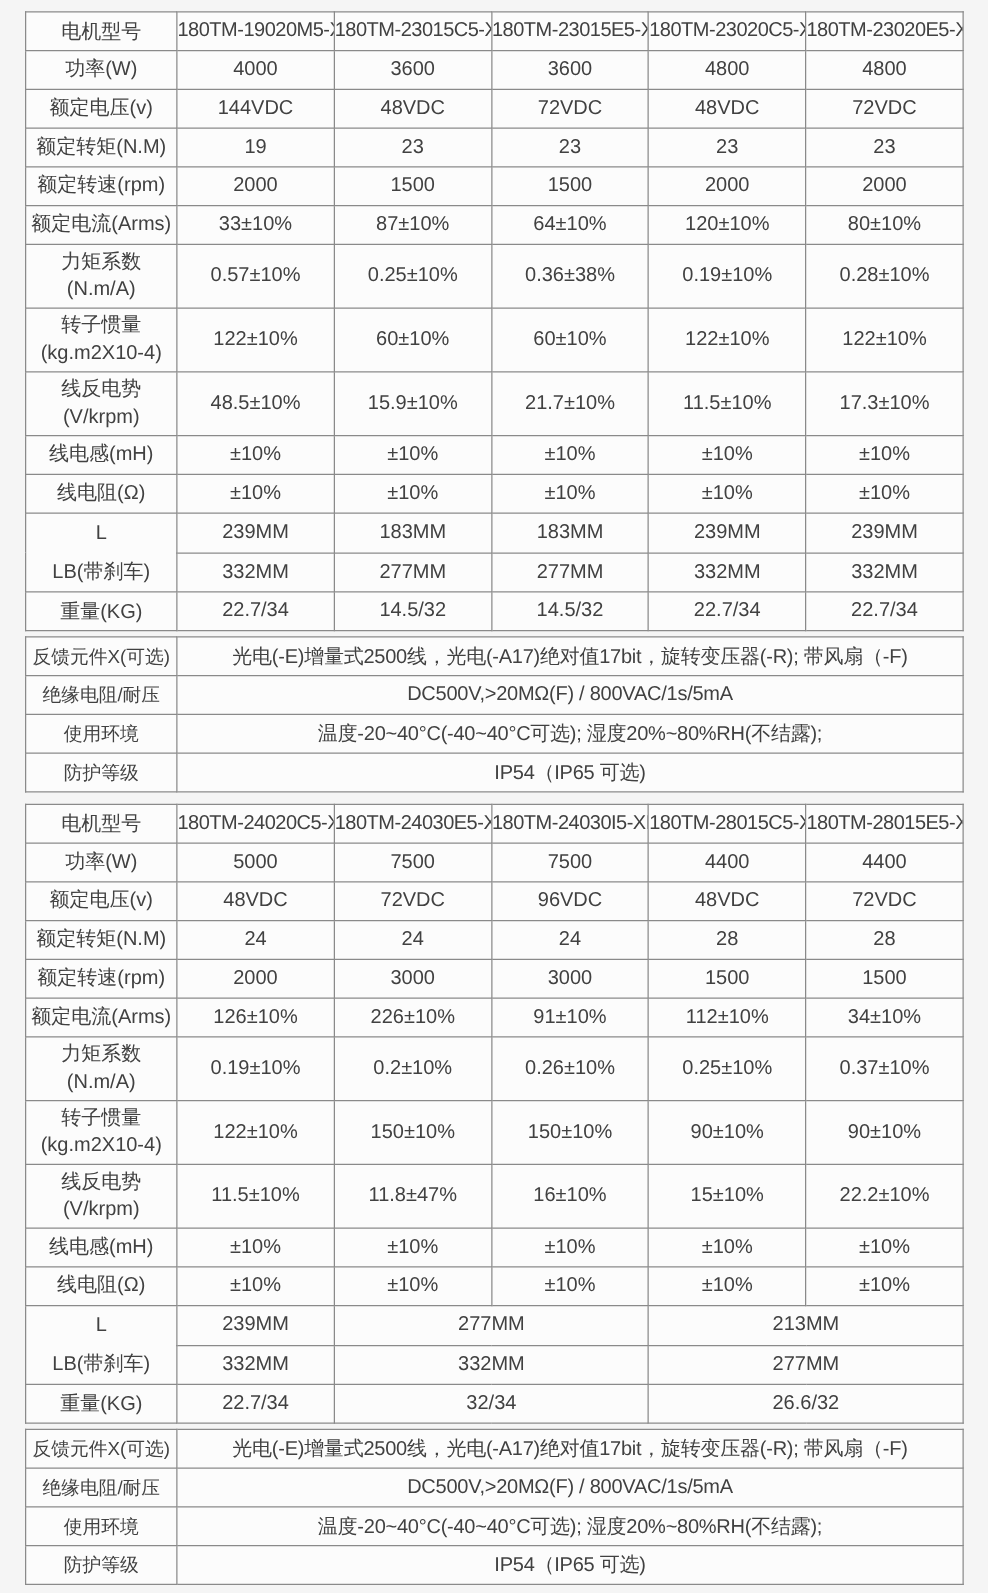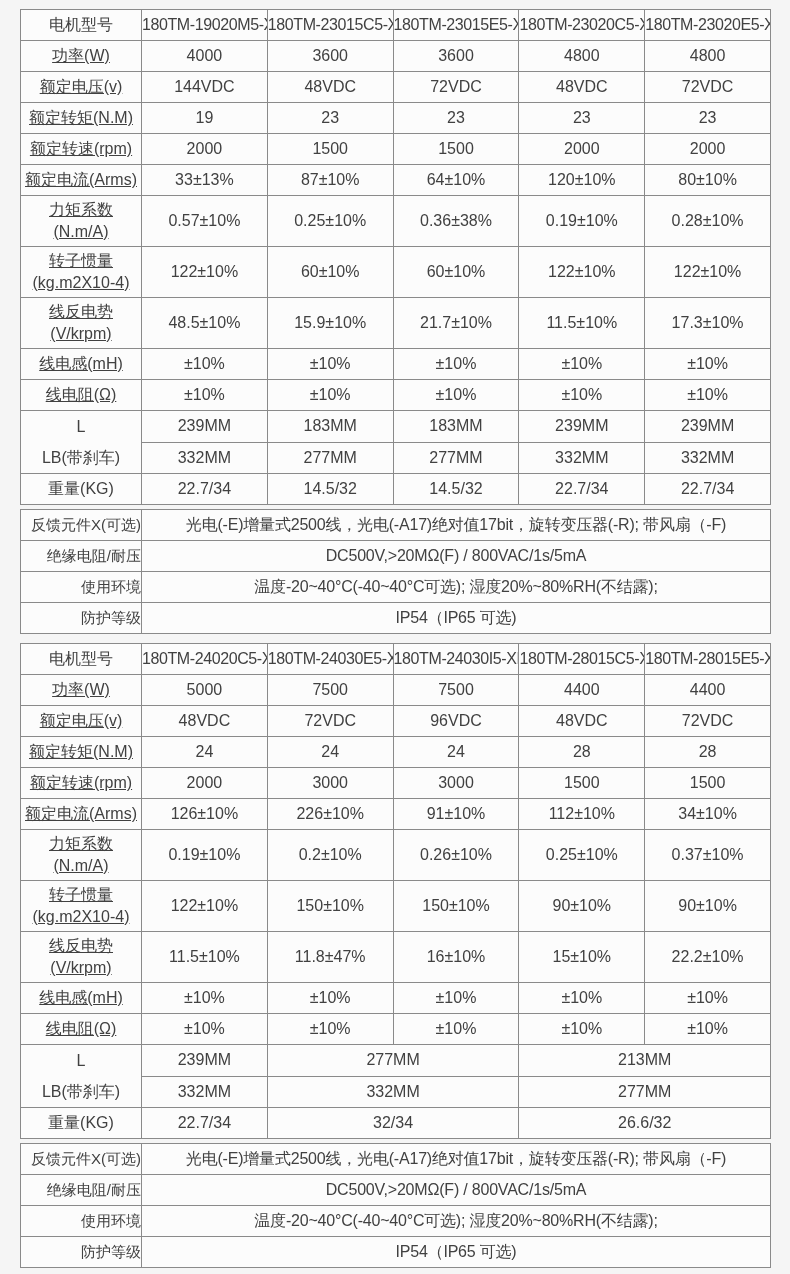--- a/index.html
+++ b/index.html
@@ -26,26 +26,26 @@
     color:#414141;
     padding:0;
     overflow:hidden;
     white-space:nowrap;
   }
   col.c0{width:121px;}
   tr.h1 td{height:30px;}
   tr.h2 td{height:50px;}
   td.model{font-size:13.5px;letter-spacing:-0.4px;padding:0 1px;}
   td.lbl{font-size:16px;}
-  .l1,.l2{display:block;line-height:22px;text-decoration:underline;}
+  .l1,.l2{display:block;line-height:22px;}
   .l2:empty{display:none;}
   td.dim{padding:0;}
   td.dim .dl{display:block;height:31px;line-height:31px;}
   table.footer{margin-top:4px;}
-  table.footer td.lbl{font-size:15px;text-align:right;}
+  table.footer td.lbl{font-size:15px;}
   td.fval{
     text-align:left;
     padding-left:12px;
     font-size:15.5px;
     letter-spacing:-0.2px;
   }
   .tbl2{margin-top:9px;}
 </style>
 </head>
 <body>
@@ -105,21 +105,21 @@
     <td>2000</td>
     <td>1500</td>
     <td>1500</td>
     <td>2000</td>
     <td>2000</td>
   </tr>
   <tr class="h1">
     <td class="lbl">
           <span class="l1">额定电流(Arms)</span>
         </td>
-    <td>33±13%</td>
+    <td>33±10%</td>
     <td>87±10%</td>
     <td>64±10%</td>
     <td>120±10%</td>
     <td>80±10%</td>
   </tr>
   <tr class="h2">
     <td class="lbl">
           <span class="l1">力矩系数</span>
           <span class="l2">(N.m/A)</span>
         </td>

